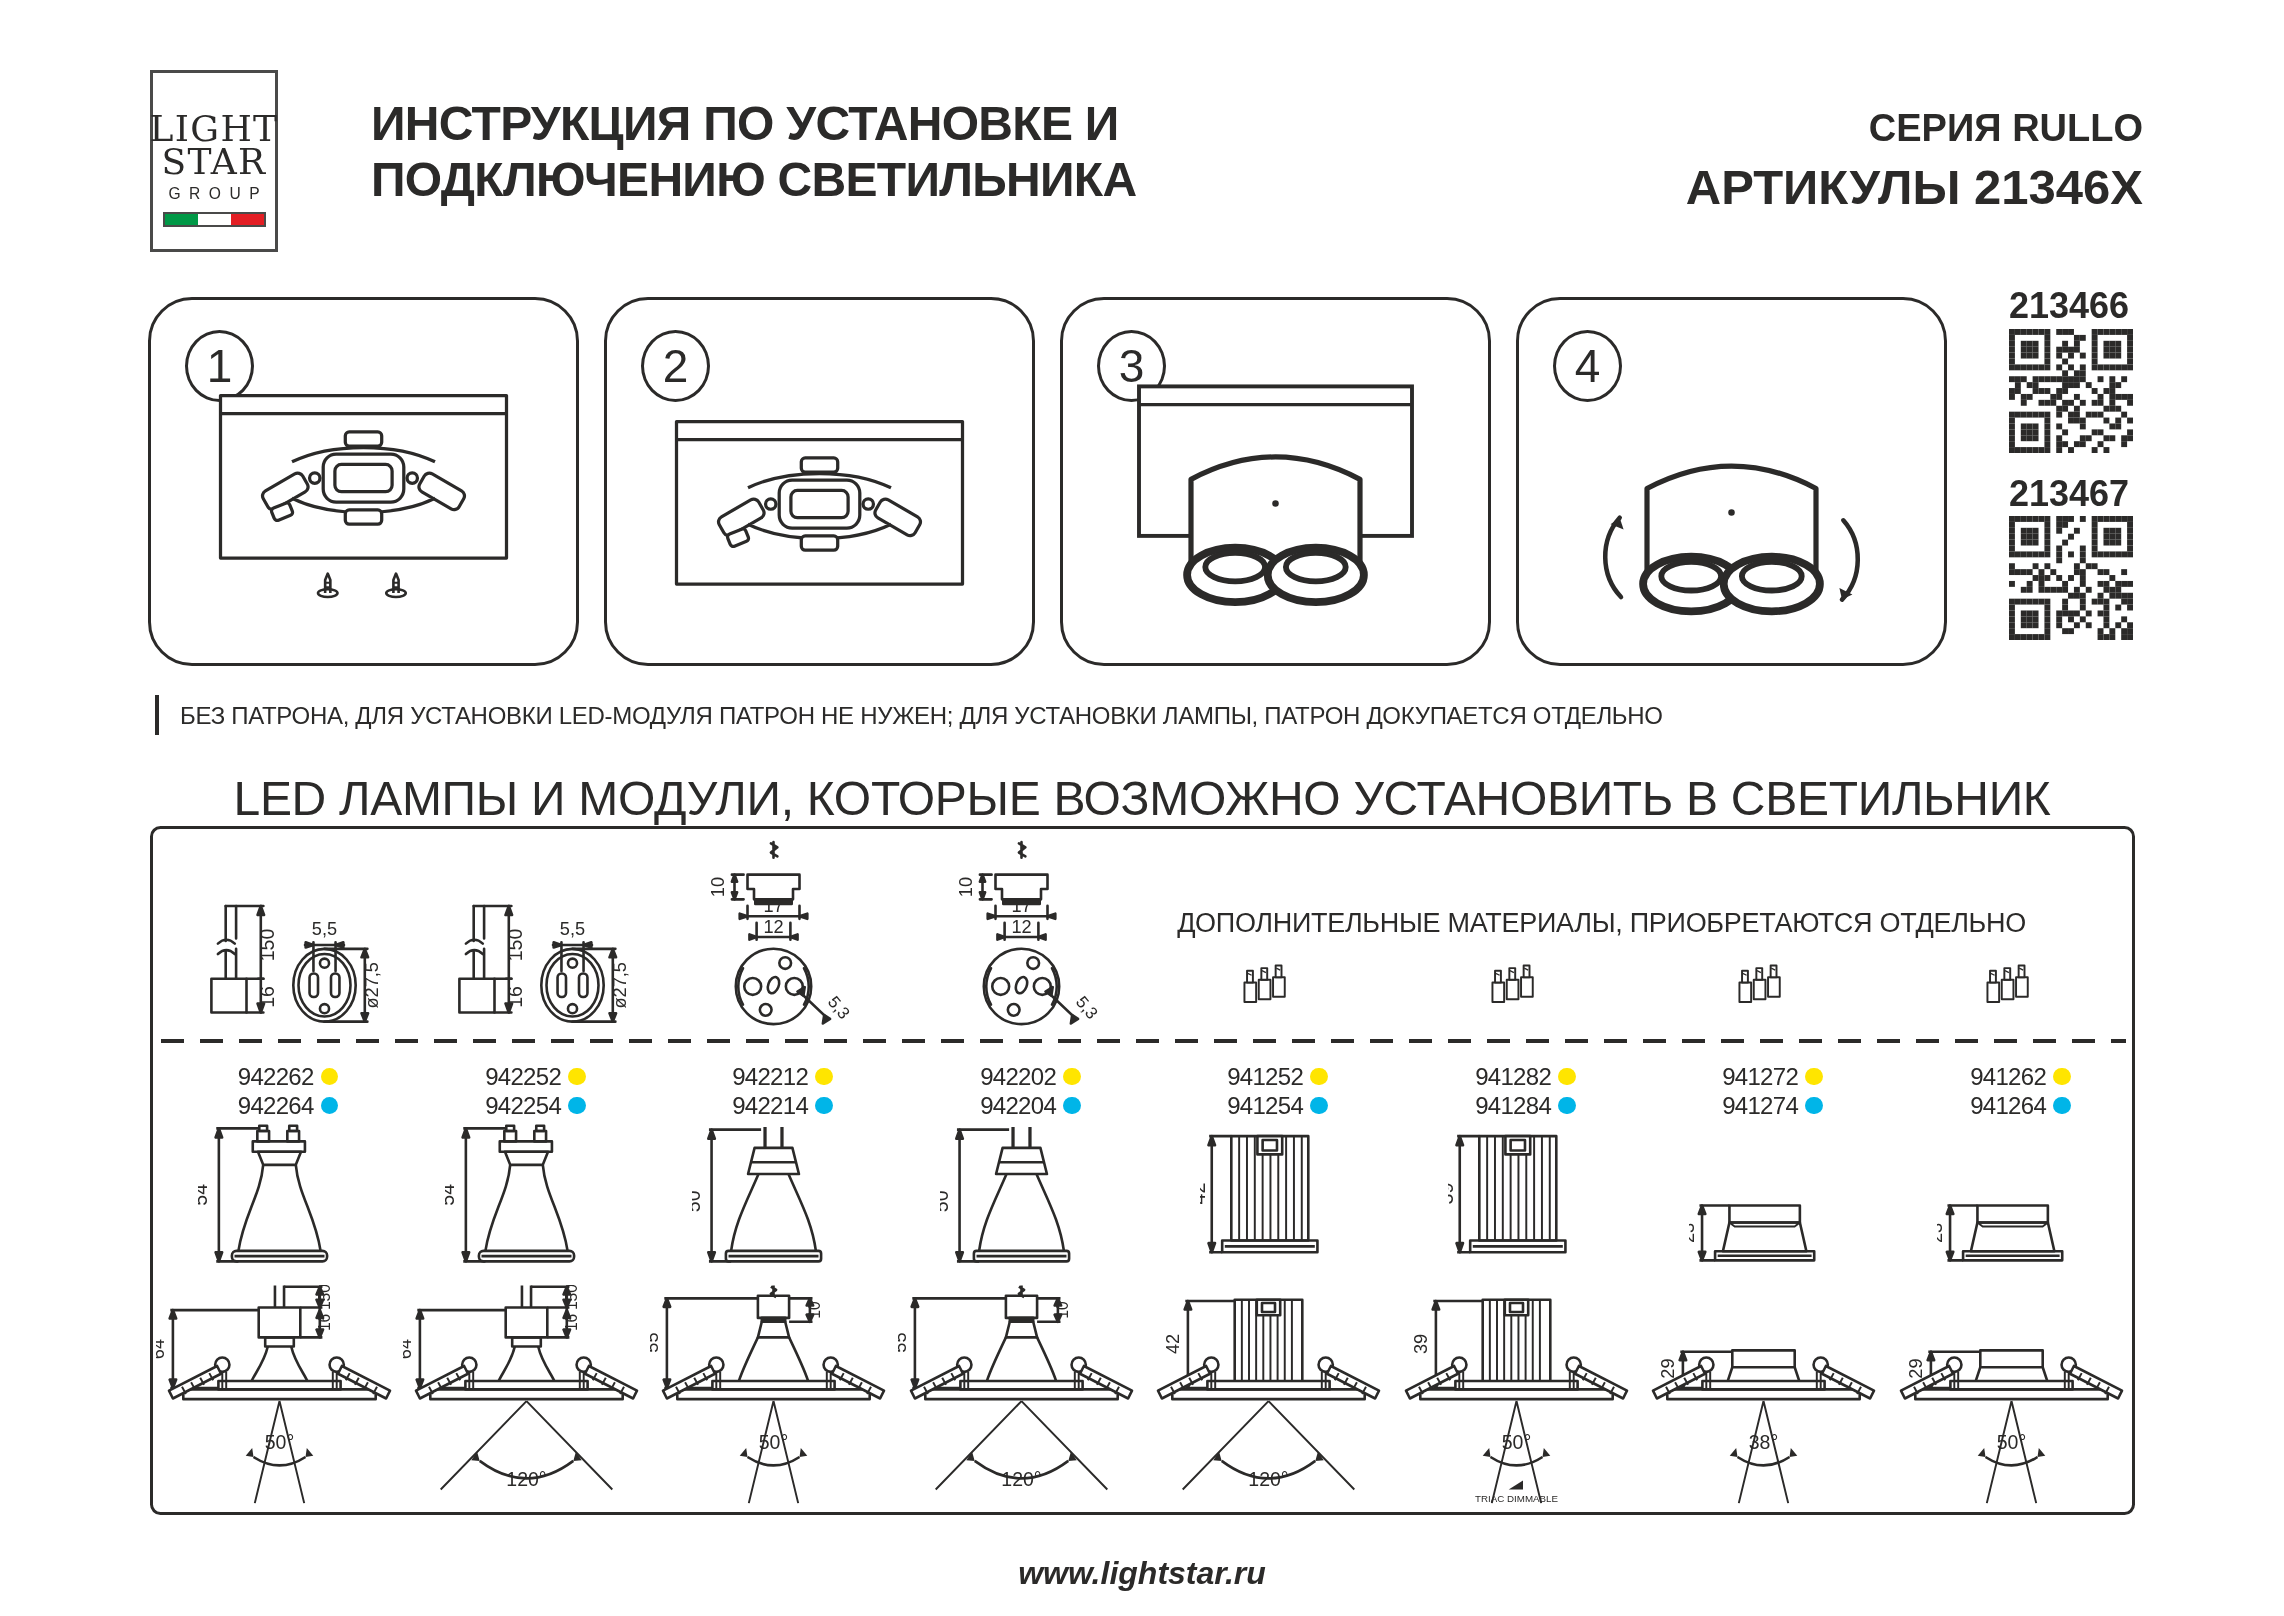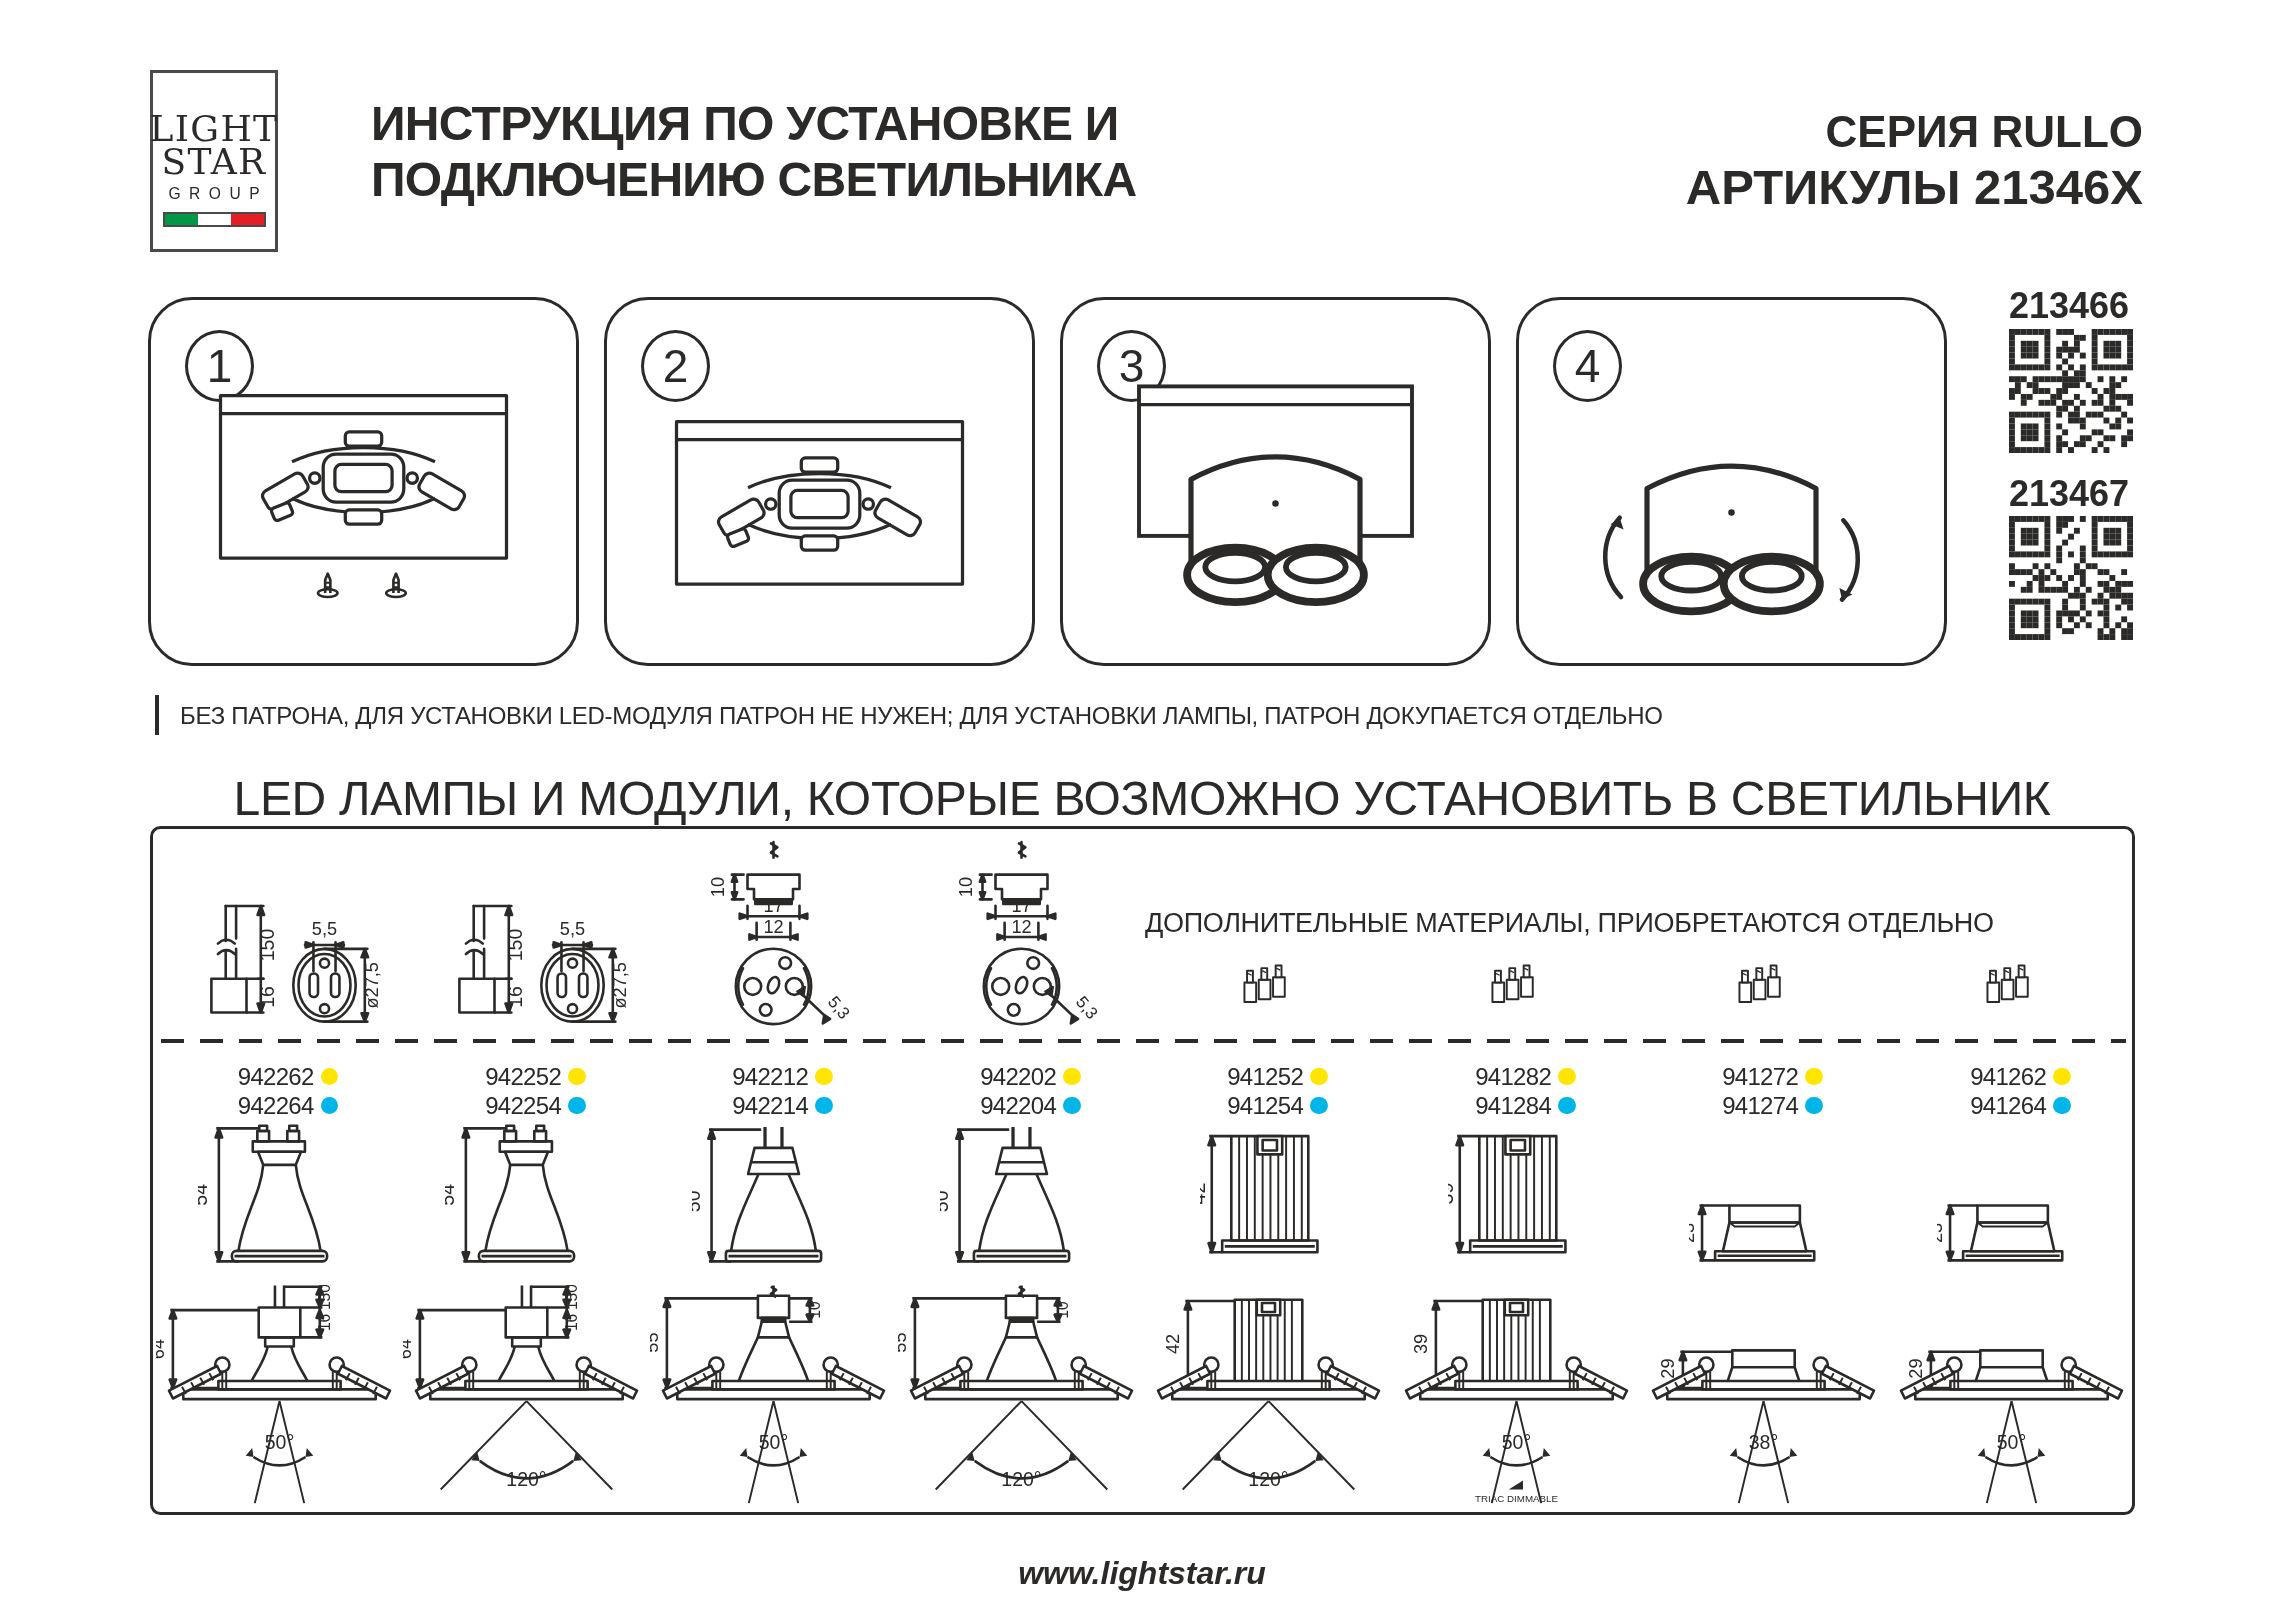--- a/index.html
+++ b/index.html
@@ -8,39 +8,39 @@
   .abs{position:absolute;}
   svg text{font-family:"Liberation Sans",sans-serif;fill:#2b2a29;}
   
   .logo-box{left:150px;top:70px;width:128px;height:182px;border:3.3px solid #4a4a49;
             display:flex;flex-direction:column;align-items:center;justify-content:flex-start;padding-top:39px;box-sizing:border-box;}
   .logo-word{font-family:"DejaVu Serif","Liberation Serif",serif;font-size:36px;line-height:.92;letter-spacing:1.3px;}
   .logo-group{font-size:15.6px;letter-spacing:8.5px;margin-top:6.5px;text-indent:8.5px;}
   .flag{margin-top:9px;width:99px;height:11.7px;border:2px solid #4a4a49;display:flex;}
   .flag span{flex:1;}
   .page-title{left:371px;top:96px;font-size:48px;font-weight:bold;line-height:1.17;letter-spacing:-0.7px;}
-  .series{right:141px;top:107px;font-size:44px;font-weight:bold;text-align:right;}
+  .series{right:141px;top:107px;font-size:38px;font-weight:bold;text-align:right;}
   .articles-title{right:141px;top:159px;font-size:49px;font-weight:bold;text-align:center;}
   
   .step{top:297px;width:431px;height:369px;border:3.9px solid #2b2a29;border-radius:44px;box-sizing:border-box;}
   .step-num{position:absolute;left:34px;top:30px;width:69px;height:72px;border:3.9px solid #2b2a29;
             border-radius:50%;display:flex;align-items:center;justify-content:center;font-size:46px;box-sizing:border-box;}
   .step-art{position:absolute;left:30px;top:63px;}
   
   .qr-article{left:2009px;font-size:36px;font-weight:bold;}
   .qr-svg{left:2009px;width:124px;height:124px;}
   
   .note-bar{left:155px;top:695px;width:3.9px;height:40px;background:#2b2a29;}
   .note-text{left:180px;top:702px;font-size:24px;letter-spacing:-0.3px;text-align:center;}
   .section-title{left:0;top:771px;width:2284px;text-align:center;font-size:48px;letter-spacing:-0.3px;}
   
   .big-panel{left:150px;top:826px;width:1985px;height:689px;border:3.3px solid #2b2a29;border-radius:10.4px;box-sizing:border-box;}
   .dash-line{left:7.8px;top:210px;width:1965px;height:3.9px;
              background:repeating-linear-gradient(90deg,#2b2a29 0 23.4px,transparent 23.4px 39px);}
-  .add-mat{left:992px;top:79px;width:983px;text-align:left;font-size:27px;letter-spacing:-0.3px;}
+  .add-mat{left:957px;top:79px;width:983px;text-align:center;font-size:27px;letter-spacing:-0.3px;}
   .col{position:absolute;top:0;width:247px;height:684px;}
   .art-rows{position:absolute;left:0;top:233px;width:247px;}
   .art-row{height:29px;display:flex;align-items:center;justify-content:center;gap:7.2px;}
   .art-code{font-size:24px;letter-spacing:-0.7px;margin-left:18px;}
   .dot{width:17.6px;height:17.6px;border-radius:50%;display:inline-block;}
   .dot-yellow{background:var(--c-yellow,#ffe500);}
   .dot-blue{background:var(--c-blue,#00b5e8);}
   .footer{left:0;top:1555px;width:2284px;text-align:center;font-size:32px;font-weight:bold;font-style:italic;}
   .defs-holder{position:absolute;width:0;height:0;overflow:hidden;}
 </style>

